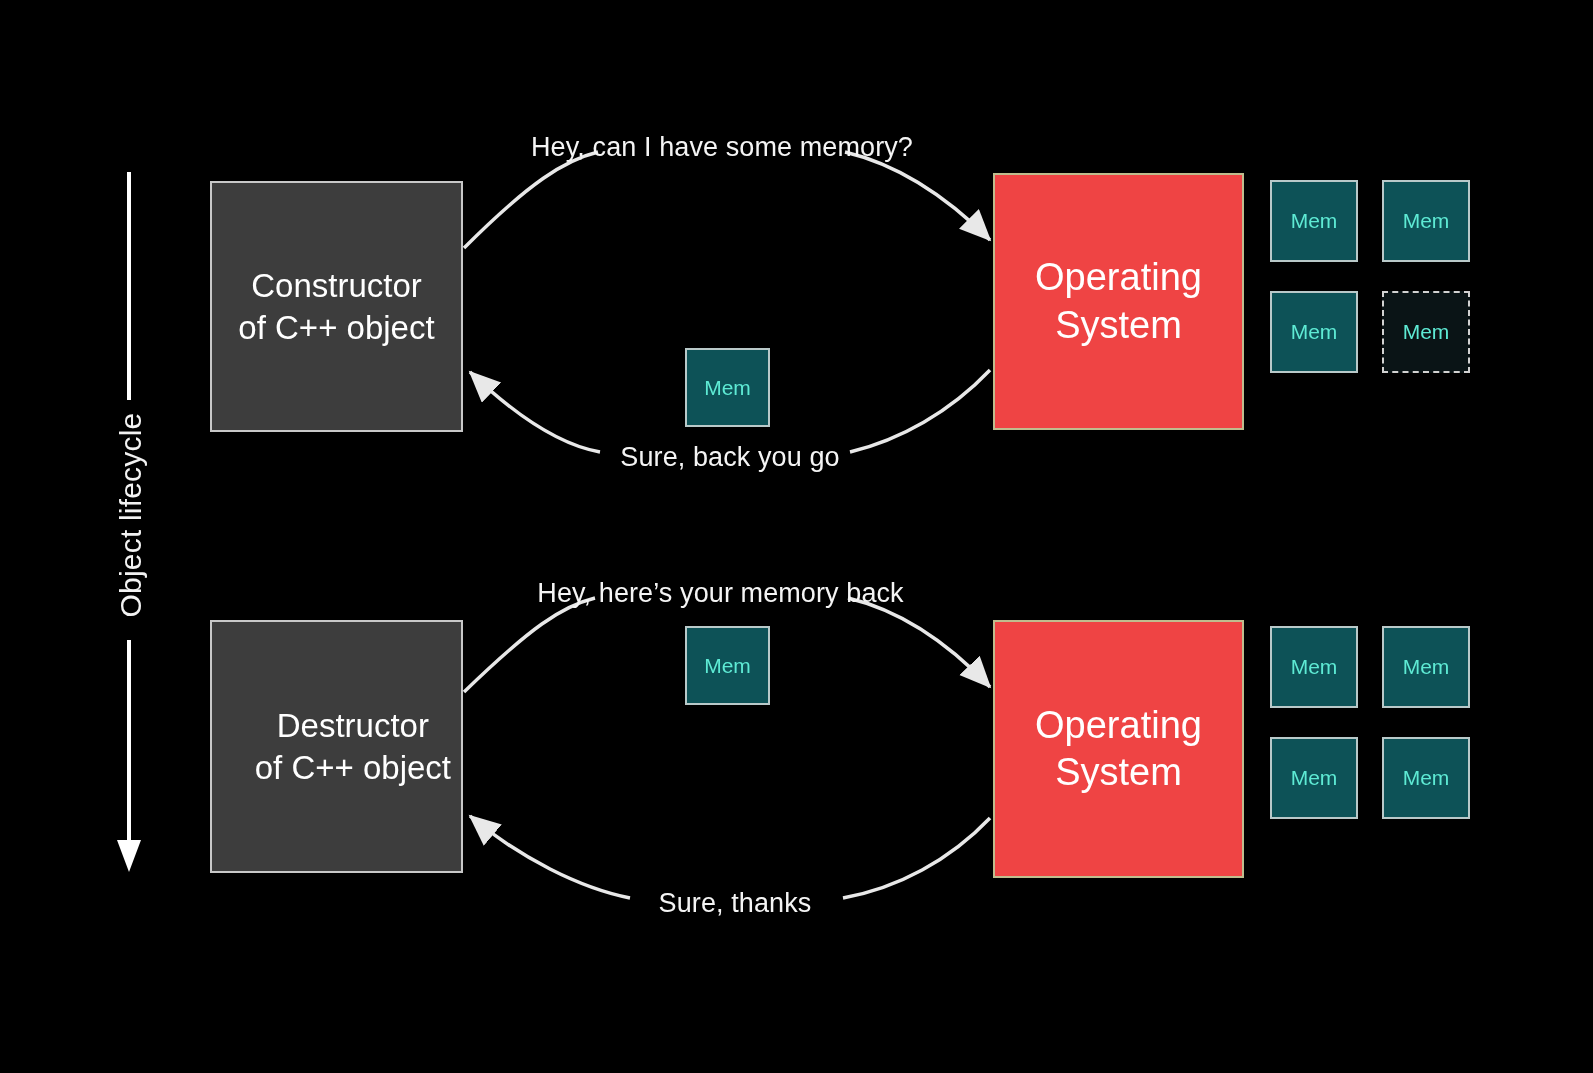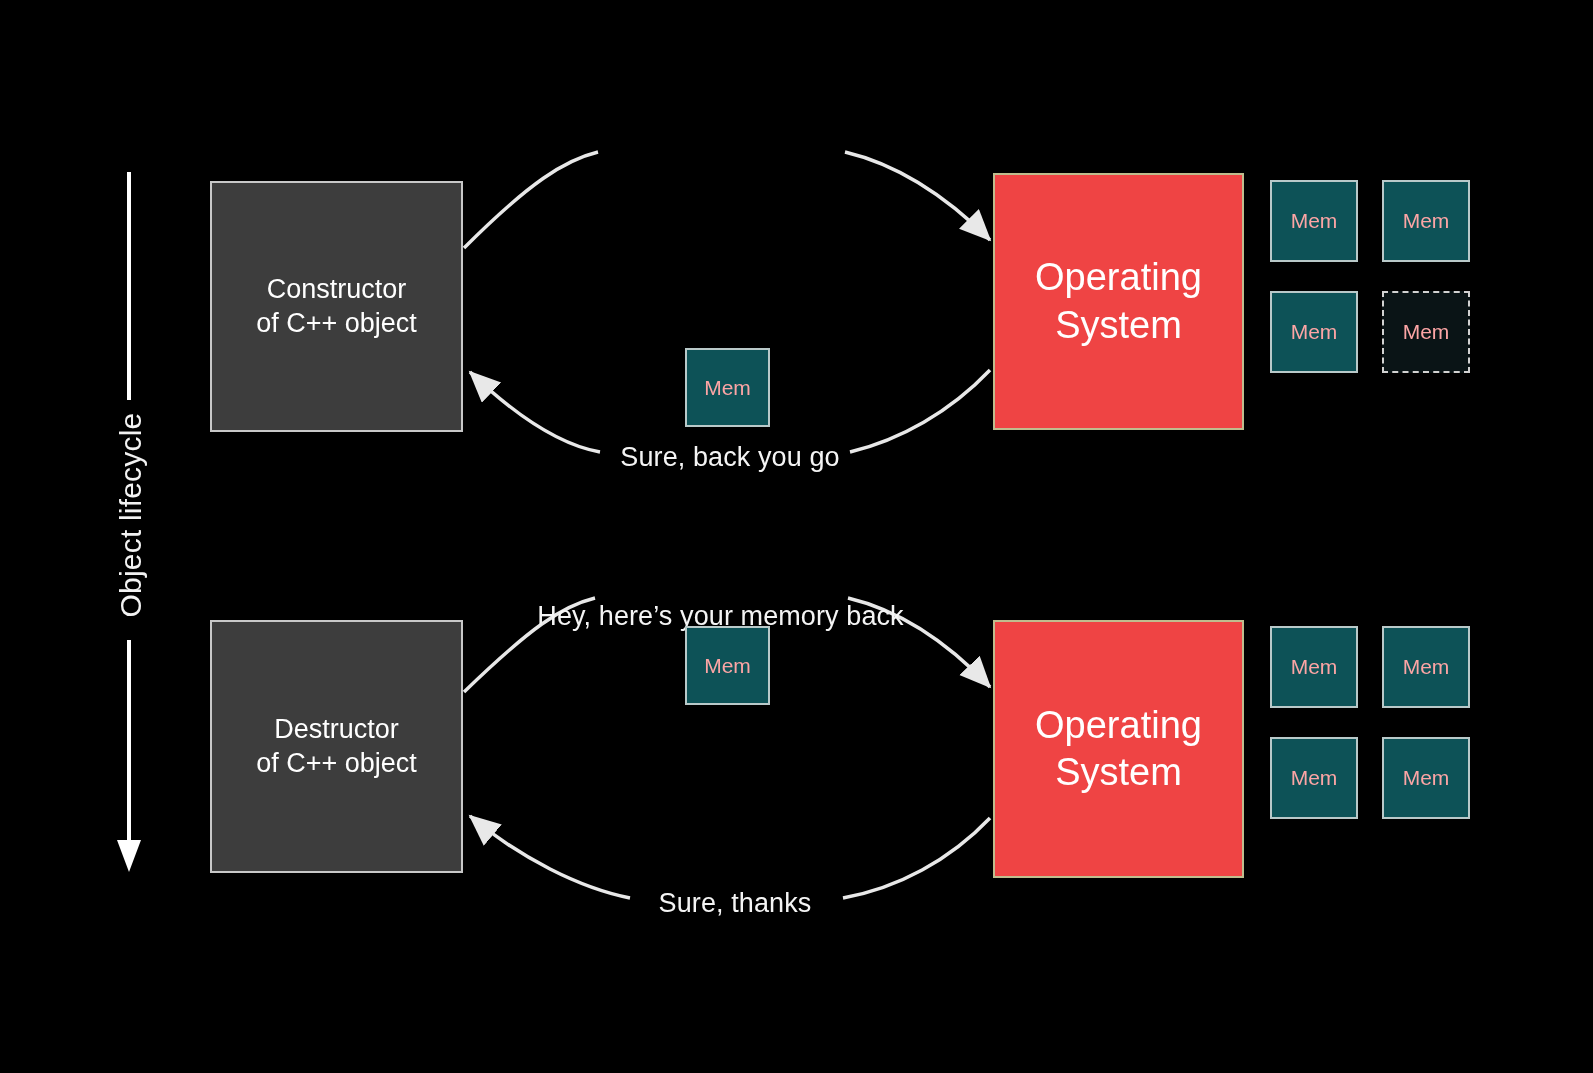--- a/index.html
+++ b/index.html
@@ -36,40 +36,40 @@
   .node{
     position:absolute;
     box-sizing:border-box;
     display:flex;align-items:center;justify-content:center;
     text-align:center;
     line-height:1.25;
   }
   .node-object{
     background:#3d3d3d;
     border:2px solid #c8c8c8;
-    font-size:27px;
+    font-size:33px;
     color:#ffffff;
   }
   .node-os{
     background:#ef4444;
     border:2px solid #bfbd8e;
     font-size:38px;
     color:#ffffff;
   }
   .node-label{display:block;padding:0 10px;}
 
   
   .mem{
     position:absolute;
     box-sizing:border-box;
     display:flex;align-items:center;justify-content:center;
     background:#0d5257;
     border:2px solid #b9c9c9;
     font-size:21px;
-    color:#fca5a5;
+    color:#5eead4;
   }
   .mem.free{
     background:#0a1416;
     border:2px dashed #d2d2d2;
   }
 
   
   .talk{
     position:absolute;
     font-size:27px;
@@ -128,45 +128,46 @@
     </span>
   </div>
 
   <div class="node node-os" style="left:993px;top:173px;width:251px;height:257px;">
     <span class="node-label">
       <span>Operating</span><br>
       <span>System</span>
     </span>
   </div>
 
+  <div class="talk" style="left:527px;top:132px;width:390px;">Hey, can I have some memory?</div>
 
   <div class="talk" style="left:600px;top:442px;width:260px;">Sure, back you go</div>
 
   <div class="mem" style="left:685px;top:348px;width:85px;height:79px;">Mem</div>
 
   <div class="mem" style="left:1270px;top:180px;width:88px;height:82px;">Mem</div>
   <div class="mem" style="left:1382px;top:180px;width:88px;height:82px;">Mem</div>
   <div class="mem" style="left:1270px;top:291px;width:88px;height:82px;">Mem</div>
   <div class="mem free" style="left:1382px;top:291px;width:88px;height:82px;">Mem</div>
 
-  <div class="node node-object" style="left:210px;top:620px;width:253px;height:253px;">
+  <div class="node node-object" style="left:210px;top:620px;width:253px;height:253px;justify-content:flex-end;">
     <span class="node-label">
       <span>Destructor</span><br>
       <span>of C++ object</span>
     </span>
   </div>
 
   <div class="node node-os" style="left:993px;top:620px;width:251px;height:258px;">
     <span class="node-label">
       <span>Operating</span><br>
       <span>System</span>
     </span>
   </div>
 
-  <div class="talk" style="left:528px;top:578px;width:385px;margin-top:23px;">Hey, here’s your memory back</div>
+  <div class="talk" style="left:528px;top:578px;width:385px;">Hey, here’s your memory back</div>
 
   <div class="talk" style="left:630px;top:888px;width:210px;">Sure, thanks</div>
 
   <div class="mem" style="left:685px;top:626px;width:85px;height:79px;">Mem</div>
 
   <div class="mem" style="left:1270px;top:626px;width:88px;height:82px;">Mem</div>
   <div class="mem" style="left:1382px;top:626px;width:88px;height:82px;">Mem</div>
   <div class="mem" style="left:1270px;top:737px;width:88px;height:82px;">Mem</div>
   <div class="mem" style="left:1382px;top:737px;width:88px;height:82px;">Mem</div>
 

